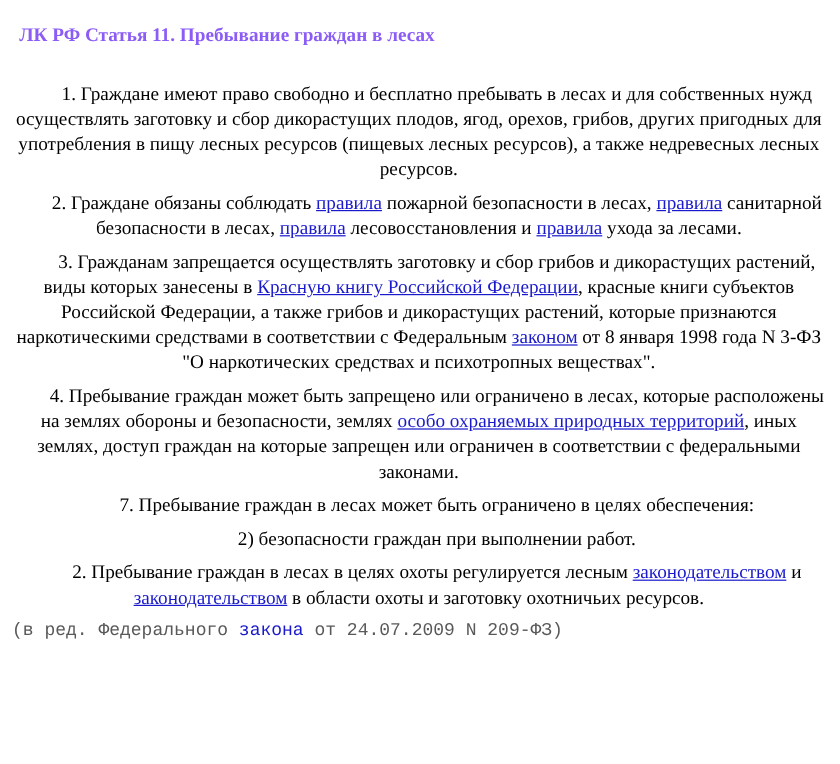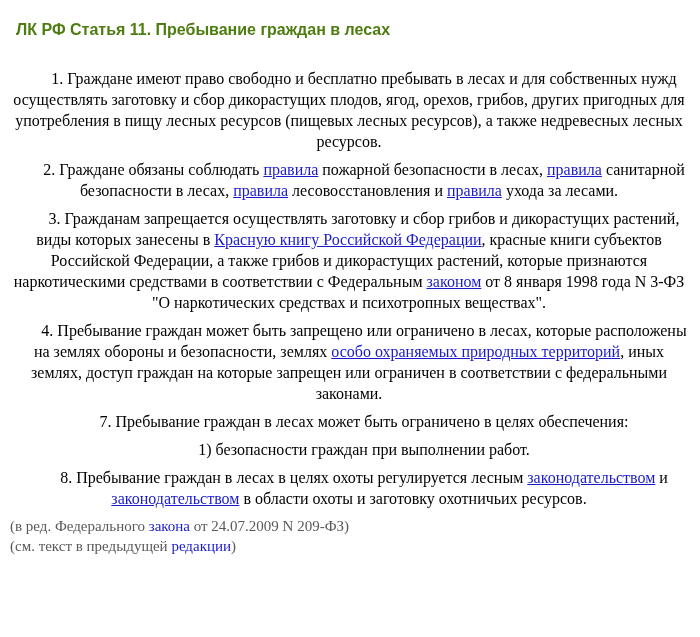--- a/index.html
+++ b/index.html
@@ -11,40 +11,41 @@
     width: 700px;
     height: 637px;
     overflow: hidden;
     font-family: "Liberation Serif", "DejaVu Serif", serif;
     color: #000000;
   }
   .doc {
     padding: 12px 12px 0 10px;
   }
   .title {
-    font-family: Liberation Sans, sans-serif;
+    font-family: Liberation Serif, serif;
     font-size: 16px;
     font-weight: bold;
-    color: #4d7c0f;
+    color: #8b5cf6;
     margin: 8px 0 29px 6px;
     line-height: 19px;
   }
   .para {
     font-size: 16px;
     line-height: 21px;
     margin: 7px 0;
     text-indent: 30px;
     text-align: center;
   }
   .para a.doc-link {
     color: var(--link-color, #1a1acc);
     cursor: pointer;
   }
   .footnotes {
     margin-top: 2px;
+    font-family: Liberation Mono, monospace;
   }
   .footnote {
     font-size: 15px;
     line-height: 20px;
     color: var(--footnote-color, #595959);
     text-indent: 0;
   }
   .footnote a.doc-link {
     color: var(--link-color, #1a1acc);
     text-decoration: none;
@@ -56,21 +57,20 @@
 
 <main class="doc">
   <h1 class="title">ЛК РФ Статья 11. Пребывание граждан в лесах</h1>
 
   <div id="paragraphs">
       <p class="para"><span>1. Граждане имеют право свободно и бесплатно пребывать в лесах и для собственных нужд осуществлять заготовку и сбор дикорастущих плодов, ягод, орехов, грибов, других пригодных для употребления в пищу лесных ресурсов (пищевых лесных ресурсов), а также недревесных лесных ресурсов.</span></p>
       <p class="para"><span>2. Граждане обязаны соблюдать </span><a class="doc-link" href="#">правила</a><span> пожарной безопасности в лесах, </span><a class="doc-link" href="#">правила</a><span> санитарной безопасности в лесах, </span><a class="doc-link" href="#">правила</a><span> лесовосстановления и </span><a class="doc-link" href="#">правила</a><span> ухода за лесами.</span></p>
       <p class="para"><span>3. Гражданам запрещается осуществлять заготовку и сбор грибов и дикорастущих растений, виды которых занесены в </span><a class="doc-link" href="#">Красную книгу Российской Федерации</a><span>, красные книги субъектов Российской Федерации, а также грибов и дикорастущих растений, которые признаются наркотическими средствами в соответствии с Федеральным </span><a class="doc-link" href="#">законом</a><span> от 8 января 1998 года N 3-ФЗ "О наркотических средствах и психотропных веществах".</span></p>
       <p class="para"><span>4. Пребывание граждан может быть запрещено или ограничено в лесах, которые расположены на землях обороны и безопасности, землях </span><a class="doc-link" href="#">особо охраняемых природных территорий</a><span>, иных землях, доступ граждан на которые запрещен или ограничен в соответствии с федеральными законами.</span></p>
       <p class="para"><span>7. Пребывание граждан в лесах может быть ограничено в целях обеспечения:</span></p>
-      <p class="para"><span>1) безопасности граждан при выполнении работ.</span></p>
-      <p class="para"><span>8. Пребывание граждан в лесах в целях охоты регулируется лесным </span><a class="doc-link" href="#">законодательством</a><span> и </span><a class="doc-link" href="#">законодательством</a><span> в области охоты и заготовку охотничьих ресурсов.</span></p>
+      <p class="para"><span>2) безопасности граждан при выполнении работ.</span></p>
+      <p class="para"><span>2. Пребывание граждан в лесах в целях охоты регулируется лесным </span><a class="doc-link" href="#">законодательством</a><span> и </span><a class="doc-link" href="#">законодательством</a><span> в области охоты и заготовку охотничьих ресурсов.</span></p>
     </div>
 
   <div id="footnotes" class="footnotes">
       <div class="footnote"><span>(в ред. Федерального </span><a class="doc-link" href="#">закона</a><span> от 24.07.2009 N 209-ФЗ)</span></div>
-      <div class="footnote"><span>(см. текст в предыдущей </span><a class="doc-link" href="#">редакции</a><span>)</span></div>
     </div>
 </main>
 
 </body></html>

